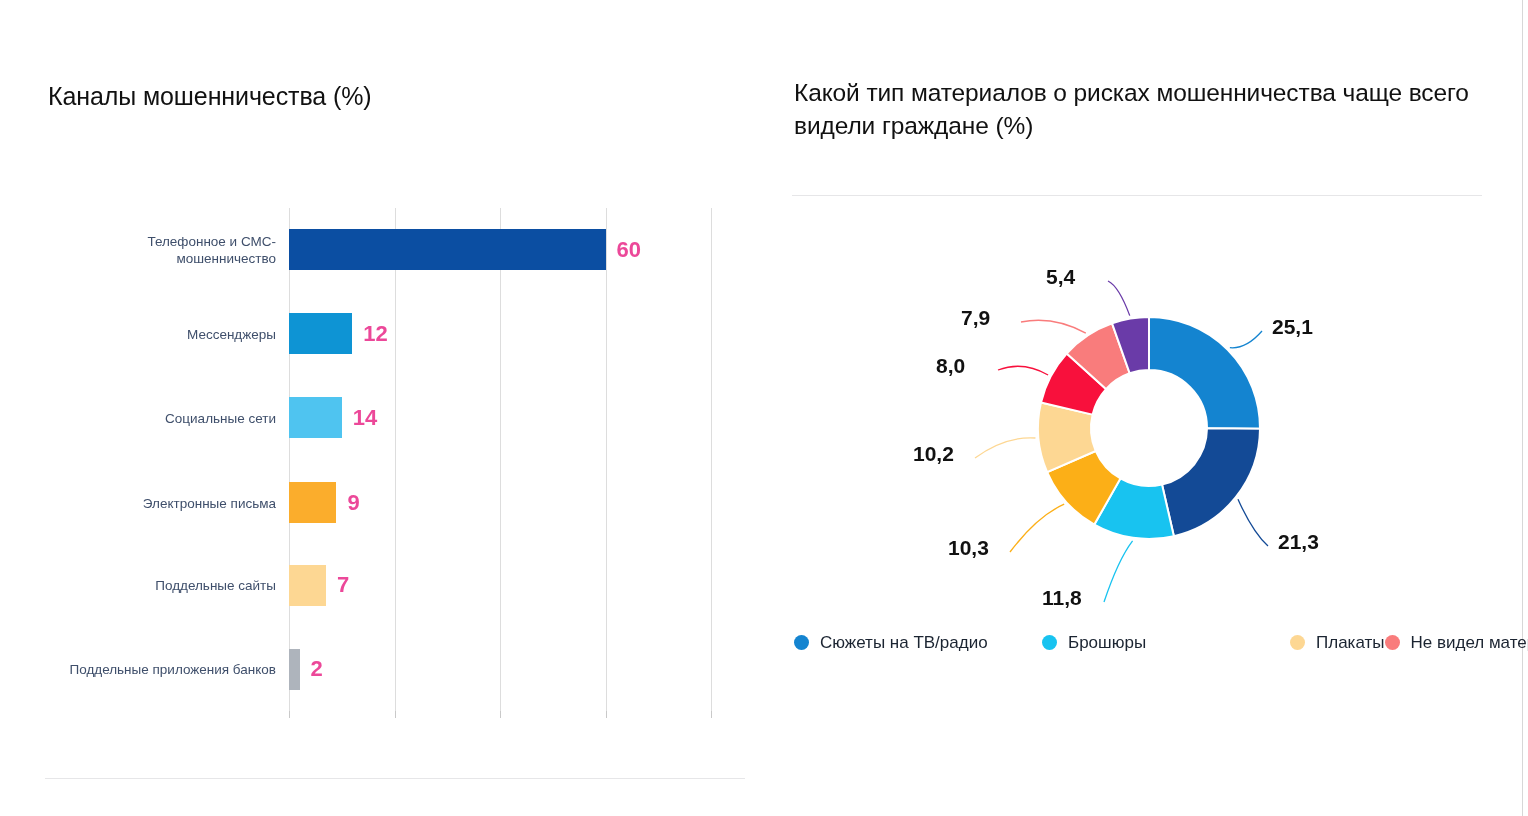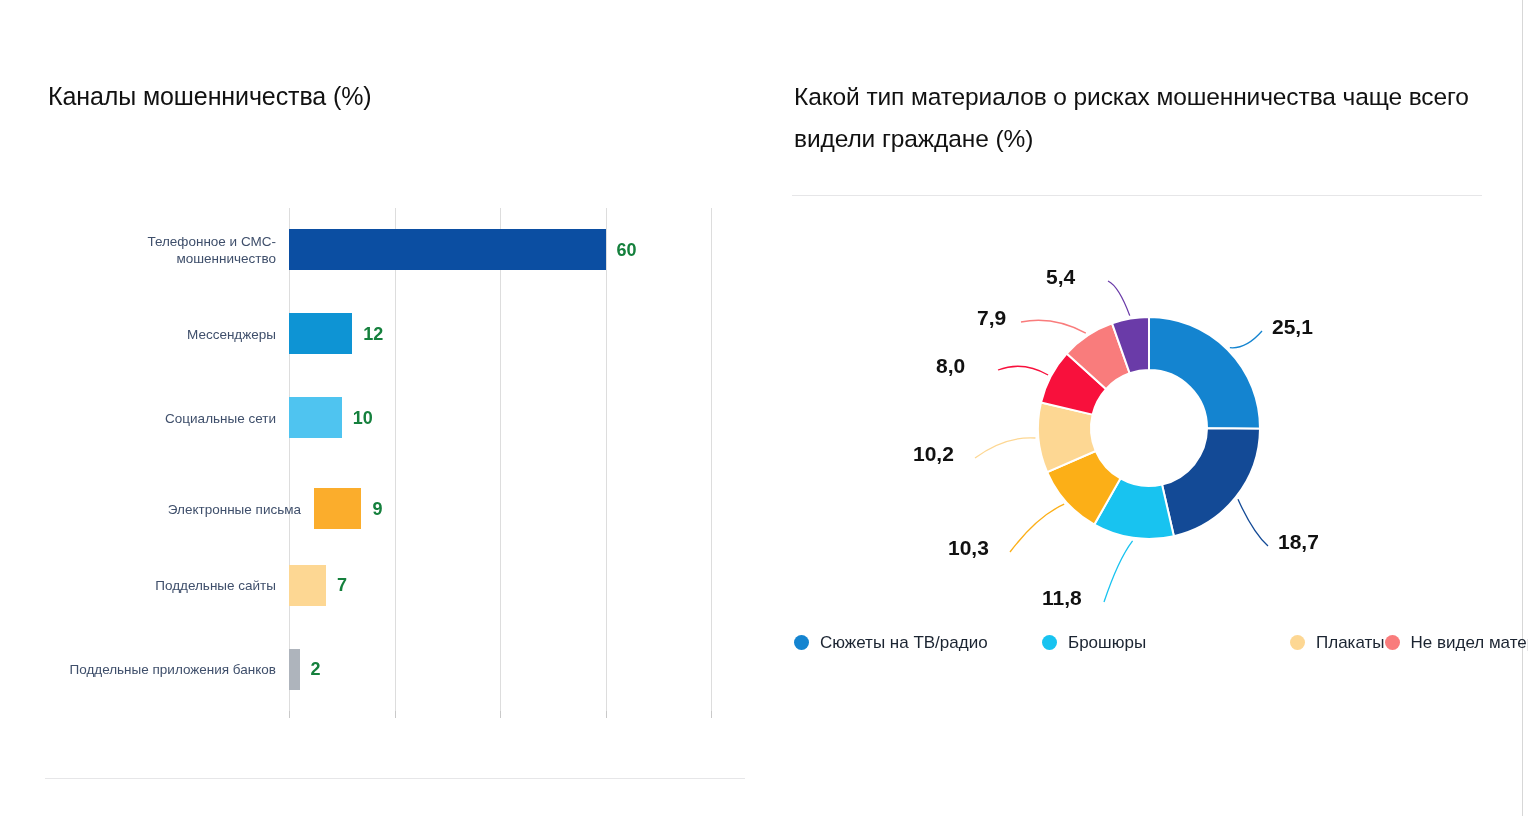--- a/index.html
+++ b/index.html
@@ -41,21 +41,21 @@
     left: 48px;
     top: 58px;
     font-size: 25px;
     line-height: 34px;
     width: 620px;
   }
   .title-right {
     left: 14px;
     top: 56px;
     font-size: 24.5px;
-    line-height: 42px;
+    line-height: 33px;
     width: 690px;
   }
 
   .divider {
     position: absolute;
     height: 1px;
     background: #e6e6e8;
   }
   .divider-left-bottom { left: 45px; top: 778px; width: 700px; }
   .divider-right-top   { left: 12px; top: 195px; width: 690px; }
@@ -111,23 +111,23 @@
     position: absolute;
     left: 0;
     top: 0;
     height: 100%;
     border-radius: 0;
   }
   .bar-value {
     position: absolute;
     top: 50%;
     transform: translateY(-50%);
-    font-size: 18px;
+    font-size: 22px;
     font-weight: bold;
-    color: #15803d;
+    color: #ec4899;
     white-space: nowrap;
   }
 
   
   .donut-wrap {
     position: absolute;
     left: 0;
     top: 205px;
     width: 743px;
     height: 420px;
@@ -202,23 +202,23 @@
             <div class="bar-value" style="left: 327.5px;">60</div>
           </div>
           <div class="bar-row" style="top: 105.25px; height: 41px;">
             <div class="bar-cat-label">Мессенджеры</div>
             <div class="bar-rect" style="width: 63.3px; background: rgb(14, 148, 212);"></div>
             <div class="bar-value" style="left: 74.3px;">12</div>
           </div>
           <div class="bar-row" style="top: 189.083px; height: 41px;">
             <div class="bar-cat-label">Социальные сети</div>
             <div class="bar-rect" style="width: 52.75px; background: rgb(79, 196, 240);"></div>
-            <div class="bar-value" style="left: 63.75px;">10</div>
-          </div>
-          <div class="bar-row" style="top: 280px; height: 41px; margin-left: 25px;">
+            <div class="bar-value" style="left: 63.75px;">14</div>
+          </div>
+          <div class="bar-row" style="top: 274px; height: 41px;">
             <div class="bar-cat-label">Электронные письма</div>
             <div class="bar-rect" style="width: 47.475px; background: rgb(251, 173, 44);"></div>
             <div class="bar-value" style="left: 58.475px;">9</div>
           </div>
           <div class="bar-row" style="top: 356.75px; height: 41px;">
             <div class="bar-cat-label">Поддельные сайты</div>
             <div class="bar-rect" style="width: 36.925px; background: rgb(253, 215, 147);"></div>
             <div class="bar-value" style="left: 47.925px;">7</div>
           </div>
           <div class="bar-row" style="top: 440.583px; height: 41px;">
@@ -251,26 +251,26 @@
           <path d="M 449.8630191712392 142.6434686505708 Q 465.9315095856196 144.3217343252854 482 126" fill="none" stroke="#1484D0" stroke-width="1.3"></path>
           <path d="M 457.9690664365696 294.2776628222704 Q 472.9845332182848 327.6388314111352 488 341" fill="none" stroke="#134A96" stroke-width="1.3"></path>
           <path d="M 352.58277078904325 335.81167752070223 Q 338.2913853945216 354.4058387603511 324 397" fill="none" stroke="#18C3F0" stroke-width="1.3"></path>
           <path d="M 284.2016552019992 299.19213029912845 Q 257.1008276009996 311.0960651495642 230 347" fill="none" stroke="#FCAF17" stroke-width="1.3"></path>
           <path d="M 255.44076855767835 233.01503640678482 Q 225.22038427883916 231.0075182033924 195 253" fill="none" stroke="#FDD793" stroke-width="1.3"></path>
           <path d="M 268.0836305081001 169.9727770991698 Q 243.04181525405005 155.4863885495849 218 165" fill="none" stroke="#F8103C" stroke-width="1.3"></path>
           <path d="M 305.8139634240168 128.1130947821644 Q 273.40698171200836 110.5565473910822 241 117" fill="none" stroke="#F97C7C" stroke-width="1.3"></path>
           <path d="M 349.7529873027483 110.63651615301424 Q 338.8764936513742 81.31825807650712 328 76" fill="none" stroke="#6A3BA8" stroke-width="1.3"></path>
         </svg>
     <div class="donut-label" style="left: 492px; top: 110px;">25,1</div>
-        <div class="donut-label" style="left: 498px; top: 325px;">18,7</div>
+        <div class="donut-label" style="left: 498px; top: 325px;">21,3</div>
         <div class="donut-label" style="left: 262px; top: 381px;">11,8</div>
         <div class="donut-label" style="left: 168px; top: 331px;">10,3</div>
         <div class="donut-label" style="left: 133px; top: 237px;">10,2</div>
         <div class="donut-label" style="left: 156px; top: 149px;">8,0</div>
-        <div class="donut-label" style="left: 197px; top: 101px;">7,9</div>
+        <div class="donut-label" style="left: 181px; top: 101px;">7,9</div>
         <div class="donut-label" style="left: 266px; top: 60px;">5,4</div>
       </div>
 
     <div class="legend" id="legend">
         <div class="legend-item">
           <span class="legend-dot" style="background: rgb(20, 132, 208);"></span>
           <span class="legend-text">Сюжеты на ТВ/радио</span>
         </div>
         <div class="legend-item">
           <span class="legend-dot" style="background: rgb(24, 195, 240);"></span>

